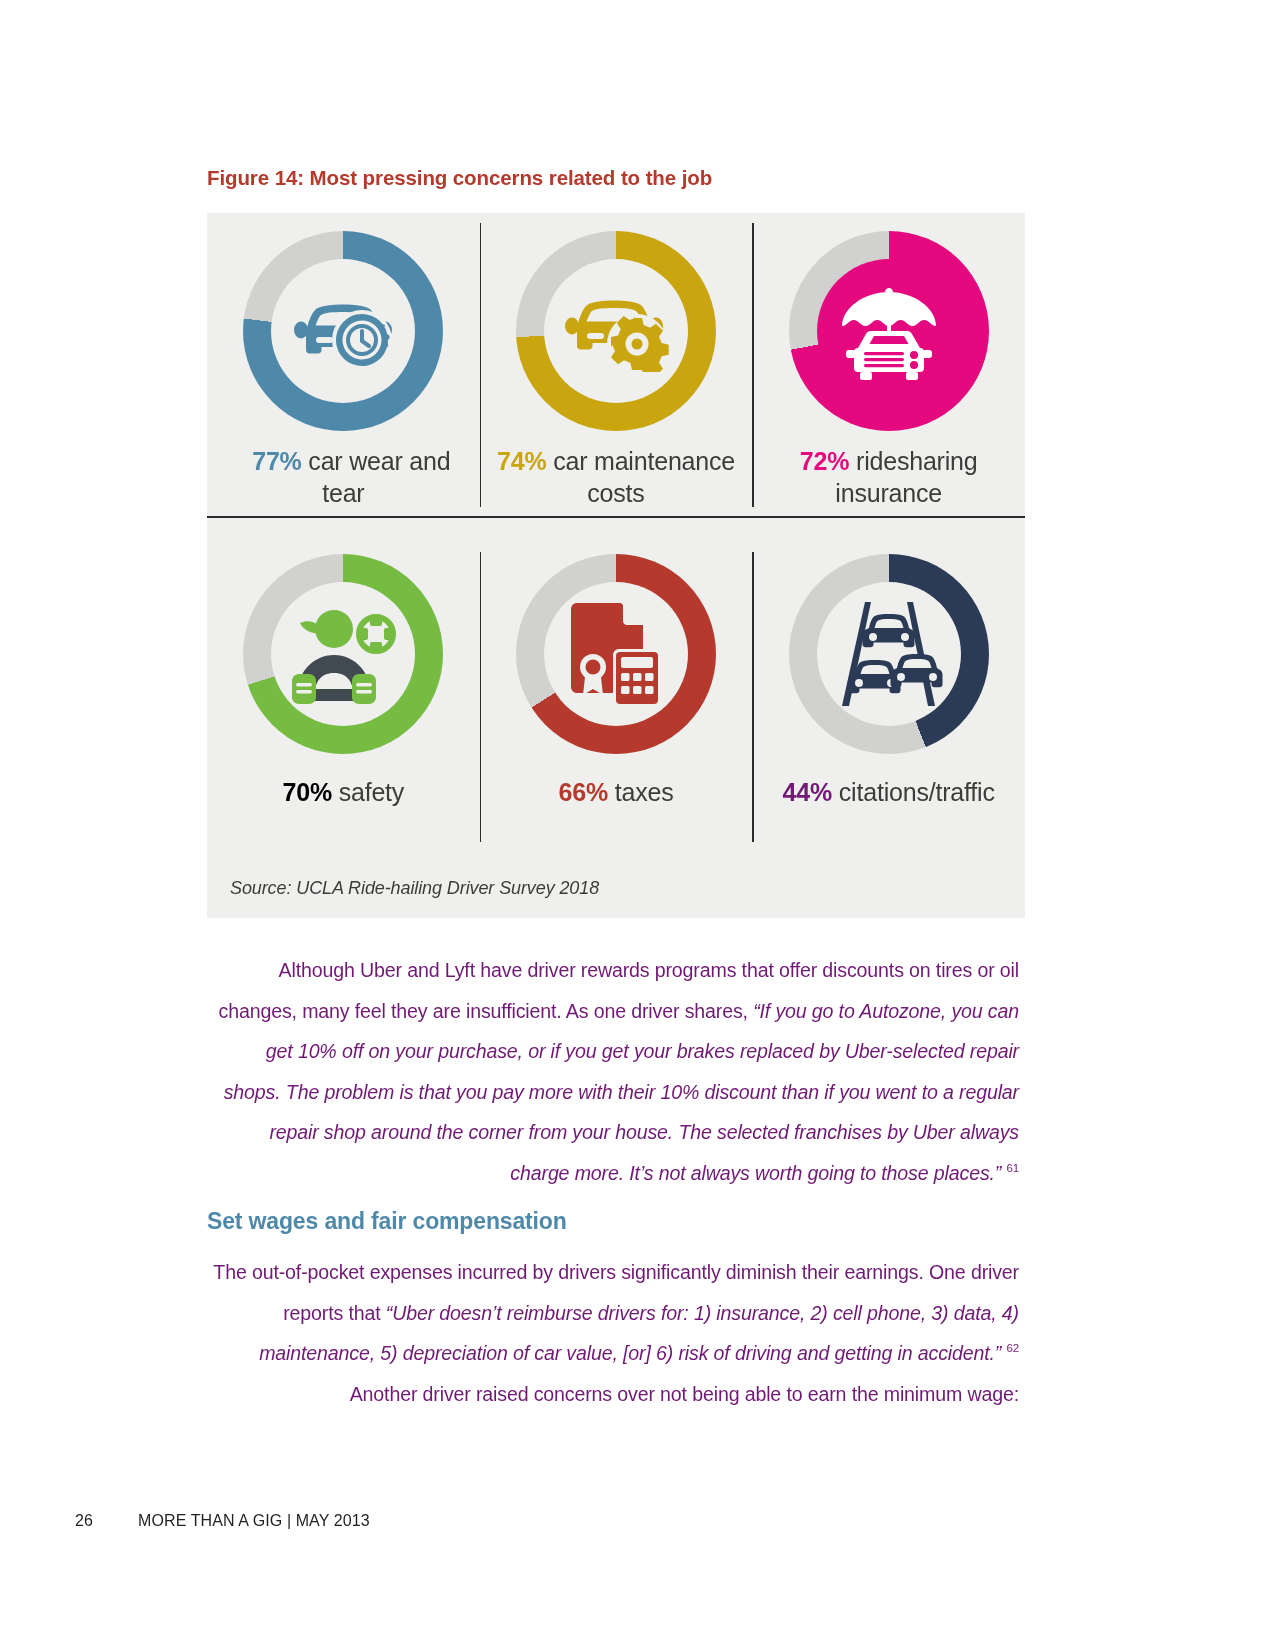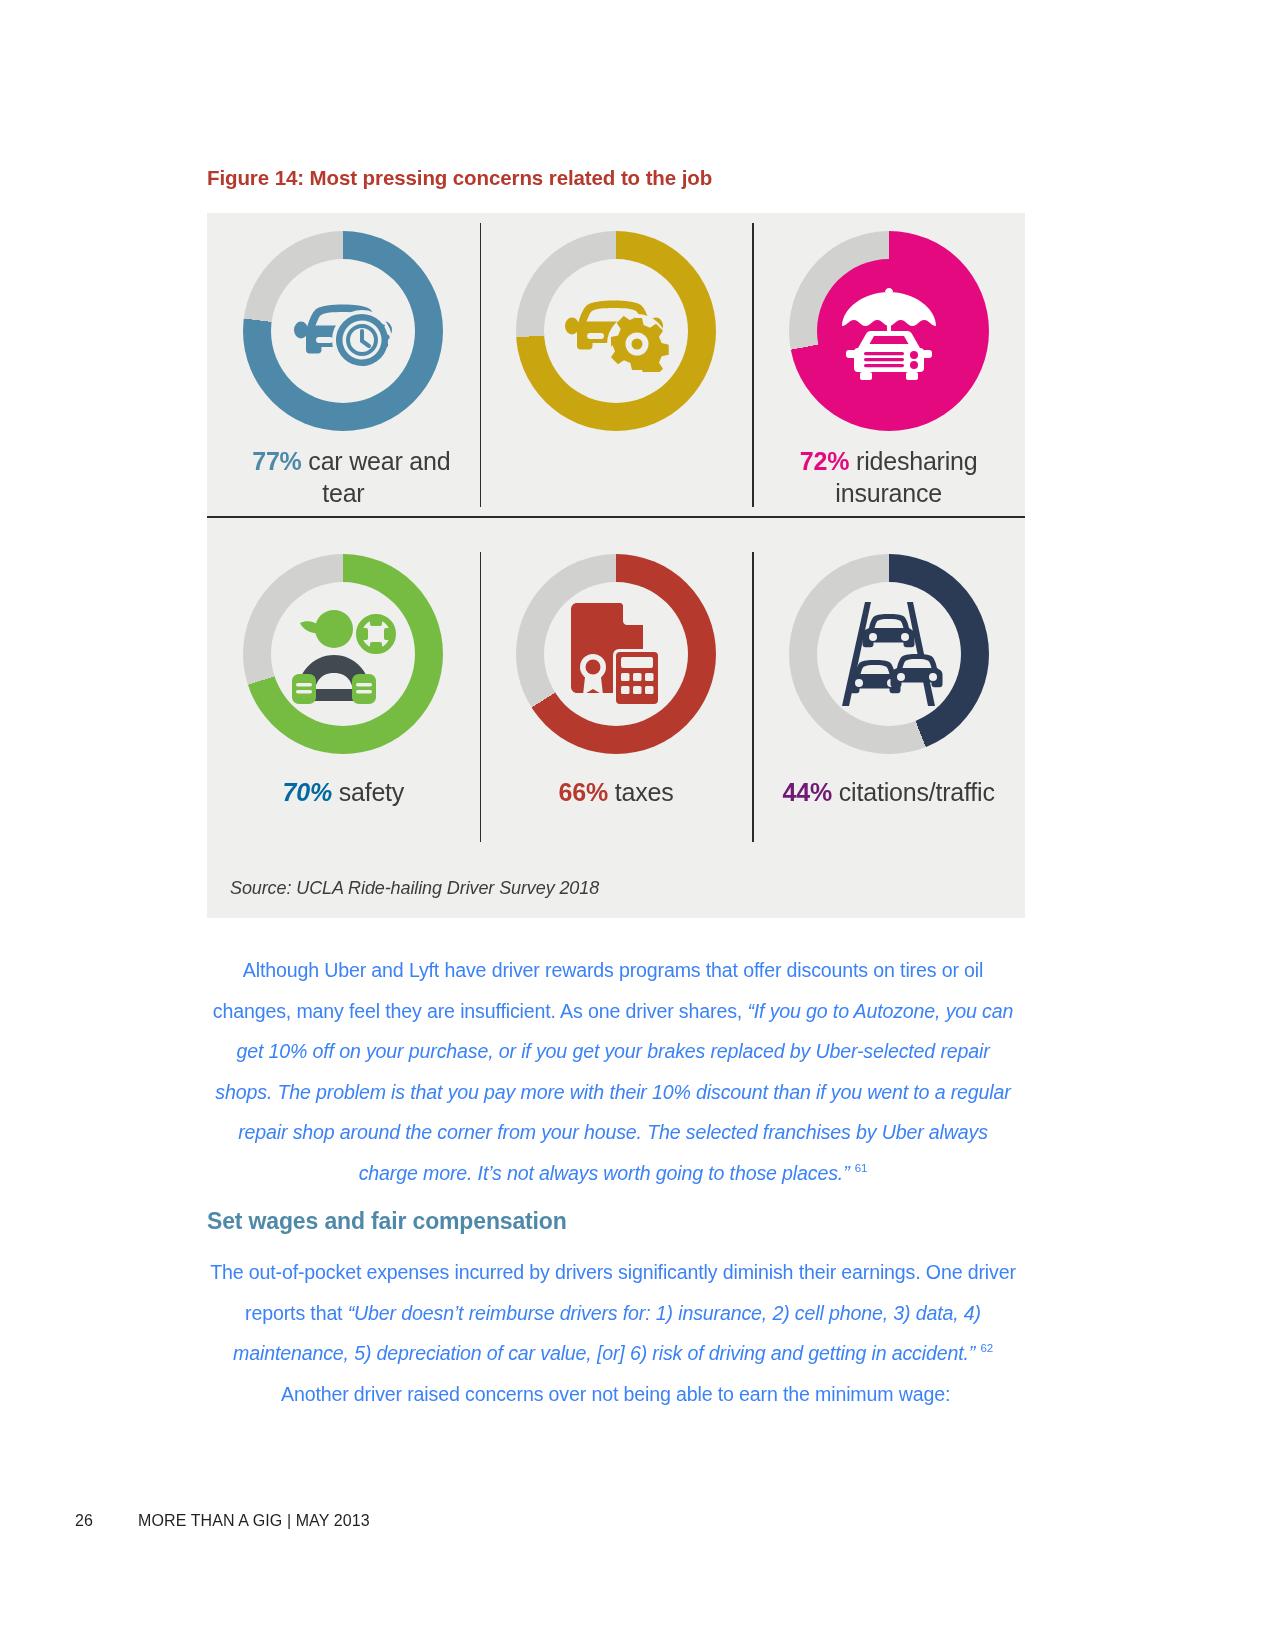--- a/index.html
+++ b/index.html
@@ -141,23 +141,23 @@
     letter-spacing: -0.1px;
   }
 
   
   .body-block {
     position: absolute;
     left: 207px;
     width: 812px;
     font-size: 19.6px;
     line-height: 40.5px;
-    color: #3b82f6;
+    color: #701a75;
     letter-spacing: -0.15px;
-    text-align: center;
+    text-align: right;
   }
   #para1 { top: 950px; }
   #para2 { top: 1252px; }
   .body-block i, .body-block em { font-style: italic; }
   sup {
     font-size: 11.5px;
     vertical-align: super;
     line-height: 0;
   }
 
@@ -250,20 +250,23 @@
               <g>
                 <circle cx="76" cy="54" r="30" fill="#efefee"></circle>
                 <g fill="#c9a50f" transform="translate(76,54)">
                   <path d="M-5-26h10l1.6 7.1 6.4 2.6 6-4 7 7-4 6 2.6 6.4 7.1 1.6v10l-7.1 1.6-2.6 6.4 4 6-7 7-6-4-6.4 2.6L5 26h-10l-1.6-7.1-6.4-2.6-6 4-7-7 4-6-2.6-6.4L-26 3v-10l7.1-1.6 2.6-6.4-4-6 7-7 6 4 6.4-2.6z"></path>
                 </g>
                 <circle cx="76" cy="54" r="11.5" fill="#efefee"></circle>
                 <circle cx="76" cy="54" r="5.5" fill="#c9a50f"></circle>
               </g>
             </svg>
           </div>
+        </div>
+        <div class="cell-label">
+          <span class="pct" style="color: rgb(201, 165, 15);">74%</span><span class="rest"> car maintenance costs</span>
         </div>
       </div>
 
       <div class="cell c3">
         <div class="vline"></div>
         <div class="donut-wrap">
           <div class="donut" id="donut-2" style="background: conic-gradient(rgb(229, 9, 127) 0deg, rgb(229, 9, 127) 259.2deg, rgb(209, 209, 208) 259.2deg, rgb(209, 209, 208) 360deg);"></div>
           <div class="donut-hole" style="background:#e5097f;"></div>
           <div class="icon-holder">
             <svg width="122" height="110" viewBox="0 0 122 110">
@@ -323,21 +326,21 @@
               <g fill="#efefee">
                 <rect x="12" y="80" width="16" height="3.4" rx="1.7"></rect>
                 <rect x="12" y="87" width="16" height="3.4" rx="1.7"></rect>
                 <rect x="72" y="80" width="16" height="3.4" rx="1.7"></rect>
                 <rect x="72" y="87" width="16" height="3.4" rx="1.7"></rect>
               </g>
             </svg>
           </div>
         </div>
         <div class="cell-label">
-          <span class="pct" style="color: #0369a1; font-style: italic;">70%</span><span class="rest"> safety</span>
+          <span class="pct" style="color: #000000;">70%</span><span class="rest"> safety</span>
         </div>
       </div>
 
       <div class="cell c2">
         <div class="vline"></div>
         <div class="donut-wrap">
           <div class="donut" id="donut-4" style="background: conic-gradient(rgb(181, 57, 44) 0deg, rgb(181, 57, 44) 237.6deg, rgb(209, 209, 208) 237.6deg, rgb(209, 209, 208) 360deg);"></div>
           <div class="donut-hole"></div>
           <div class="icon-holder">
             <svg width="106" height="106" viewBox="0 0 106 106">

